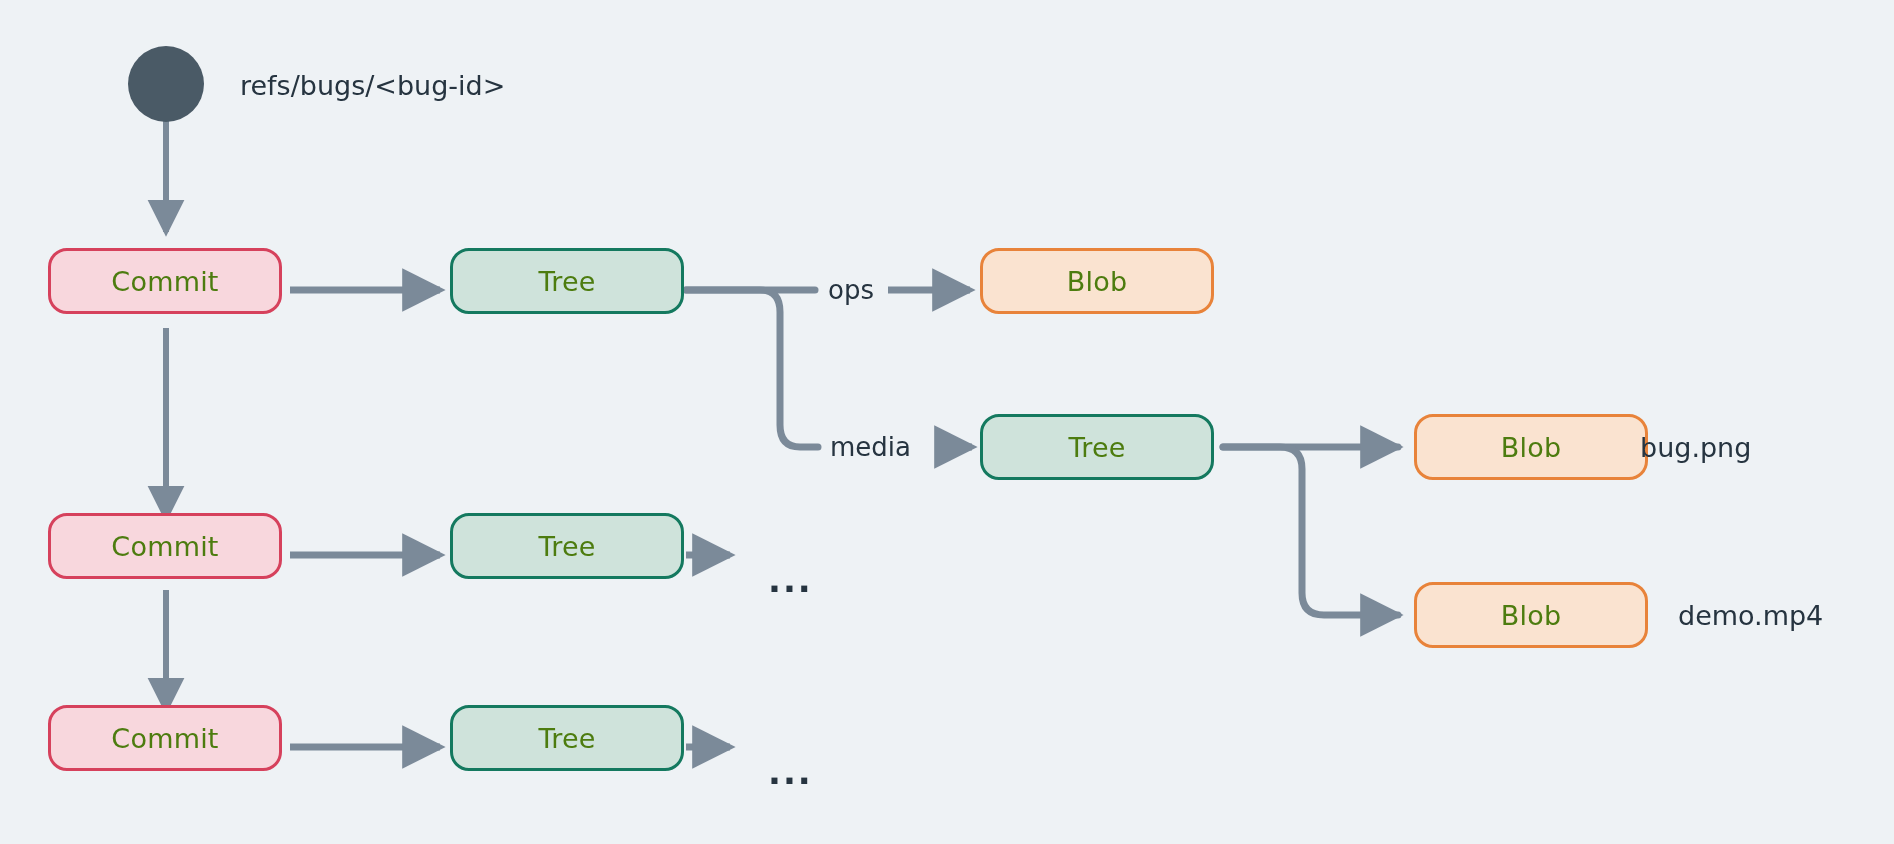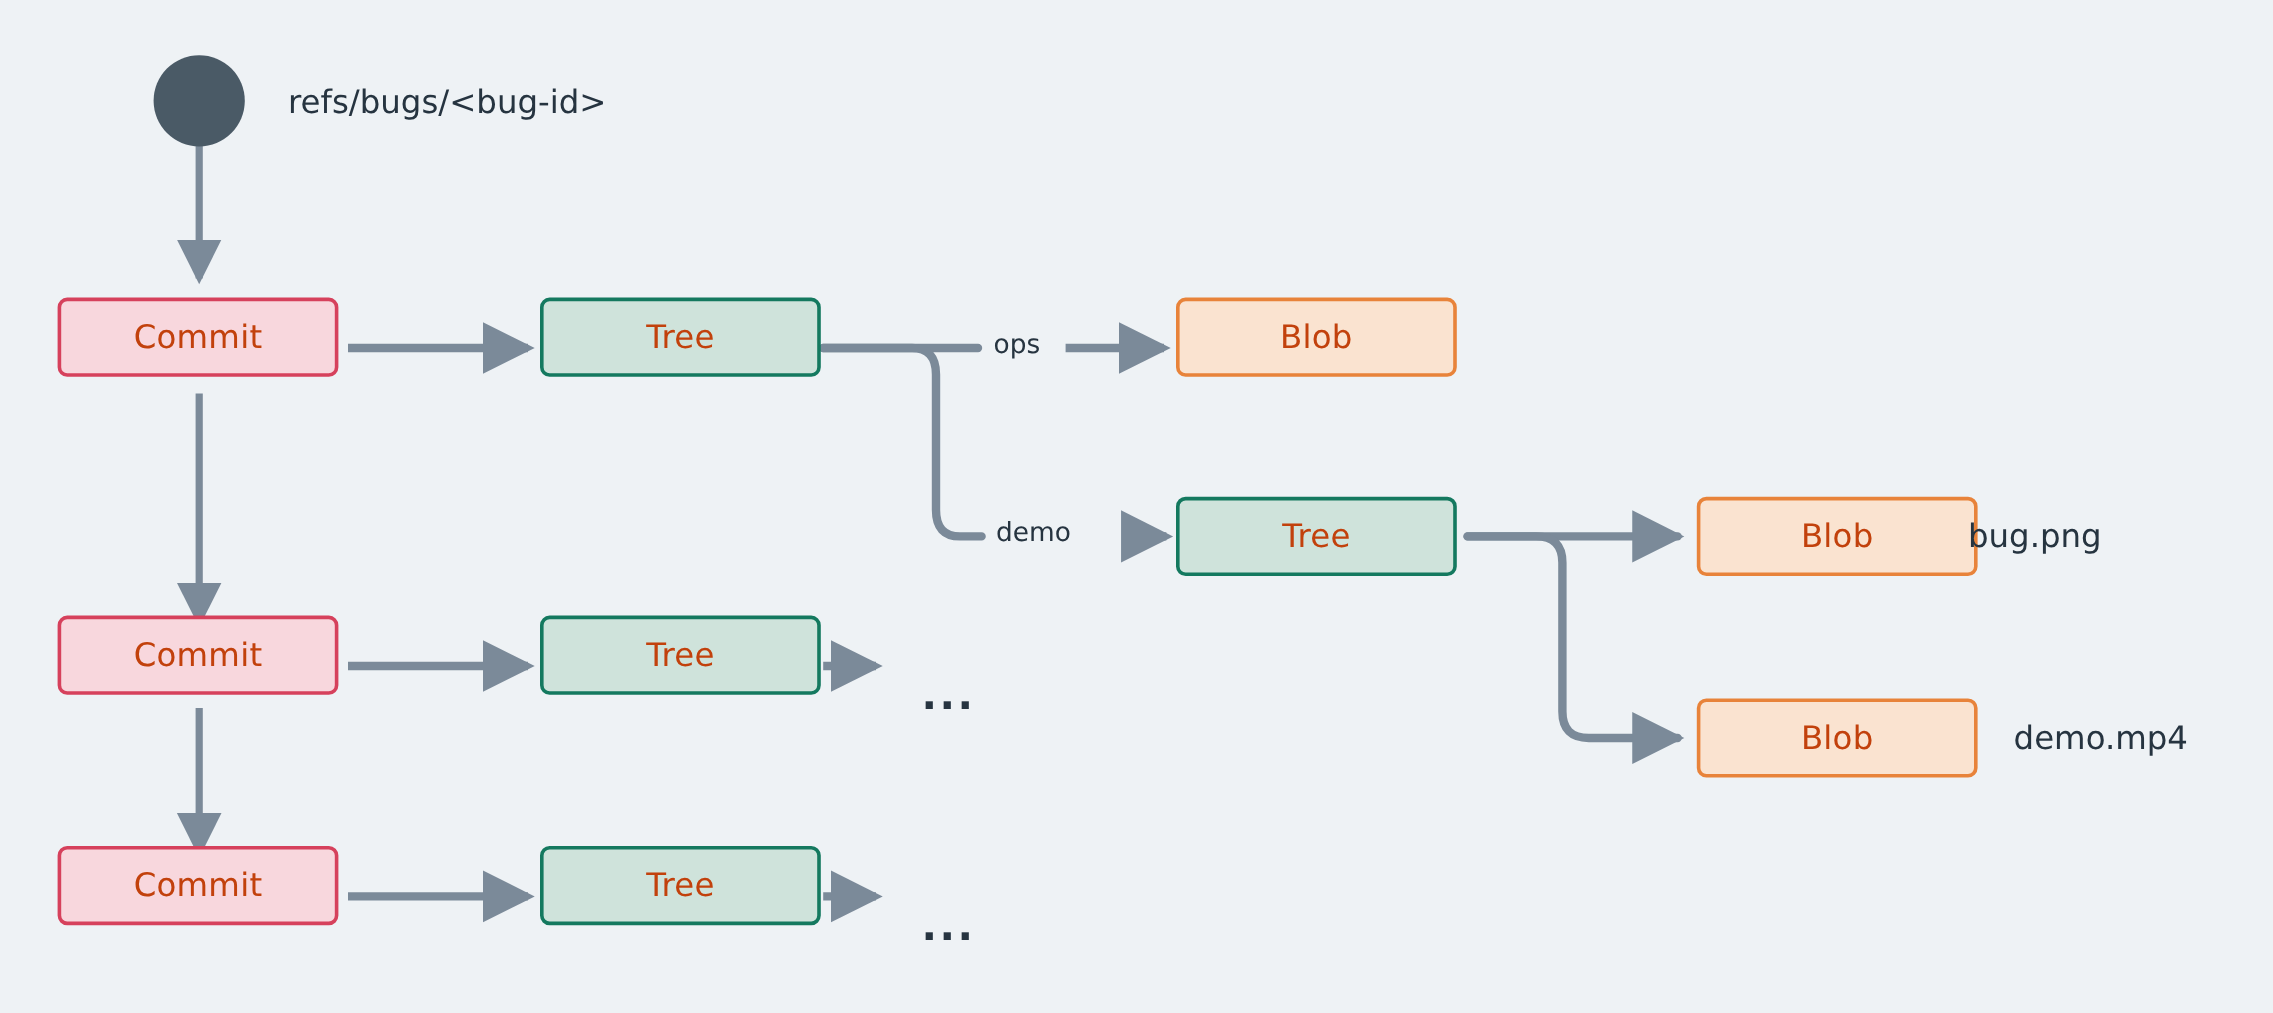--- a/index.html
+++ b/index.html
@@ -26,26 +26,26 @@
     width: 1894px;
     height: 844px;
     pointer-events: none;
   }
   .node {
     position: absolute;
     box-sizing: border-box;
     display: flex;
     align-items: center;
     justify-content: center;
-    border-radius: 8px;
+    border-radius: 19px;
     border-style: solid;
     border-width: 3px;
     font-size: 27px;
     letter-spacing: 0.2px;
-    color: #c2410c;
+    color: #4d7c0f;
     white-space: nowrap;
   }
   .node-commit {
     background: #f8d7dd;
     border-color: #d6415c;
   }
   .node-tree {
     background: #cfe3db;
     border-color: #14795f;
     justify-content: center;
@@ -62,21 +62,21 @@
   }
   .plain-label {
     position: absolute;
     font-size: 27px;
     color: #263440;
     white-space: nowrap;
     line-height: 1;
   }
   .edge-label {
     position: absolute;
-    font-size: 22px;
+    font-size: 26px;
     color: #263440;
     background: #eef2f5;
     white-space: nowrap;
     line-height: 1;
     padding: 0 2px;
   }
   .ellipsis {
     position: absolute;
     font-size: 34px;
     font-weight: 700;
@@ -138,21 +138,21 @@
     <span>Tree</span>
   </div>
   <div class="node node-tree" style="left:450px; top:513px; width:234px; height:66px;">
     <span>Tree</span>
   </div>
   <div class="node node-tree" style="left:450px; top:705px; width:234px; height:66px;">
     <span>Tree</span>
   </div>
 
   <div class="edge-label" style="left:826px; top:277px;">ops</div>
-  <div class="edge-label" style="left:828px; top:434px;">demo</div>
+  <div class="edge-label" style="left:828px; top:434px;">media</div>
 
   <div class="node node-blob" style="left:980px; top:248px; width:234px; height:66px;">
     <span>Blob</span>
   </div>
 
   <div class="node node-tree" style="left:980px; top:414px; width:234px; height:66px;">
     <span>Tree</span>
   </div>
 
   <div class="node node-blob" style="left:1414px; top:414px; width:234px; height:66px;">

